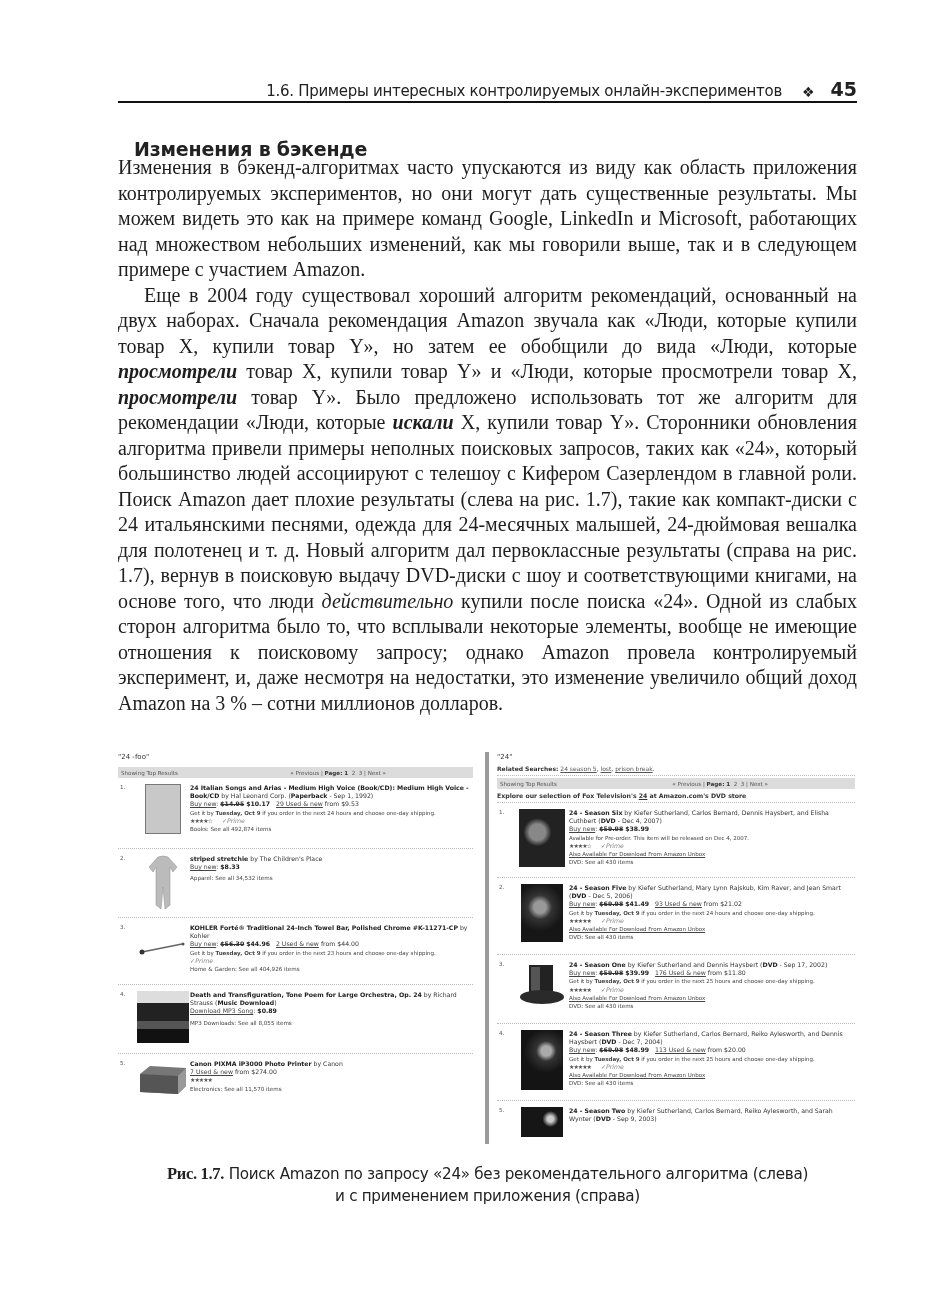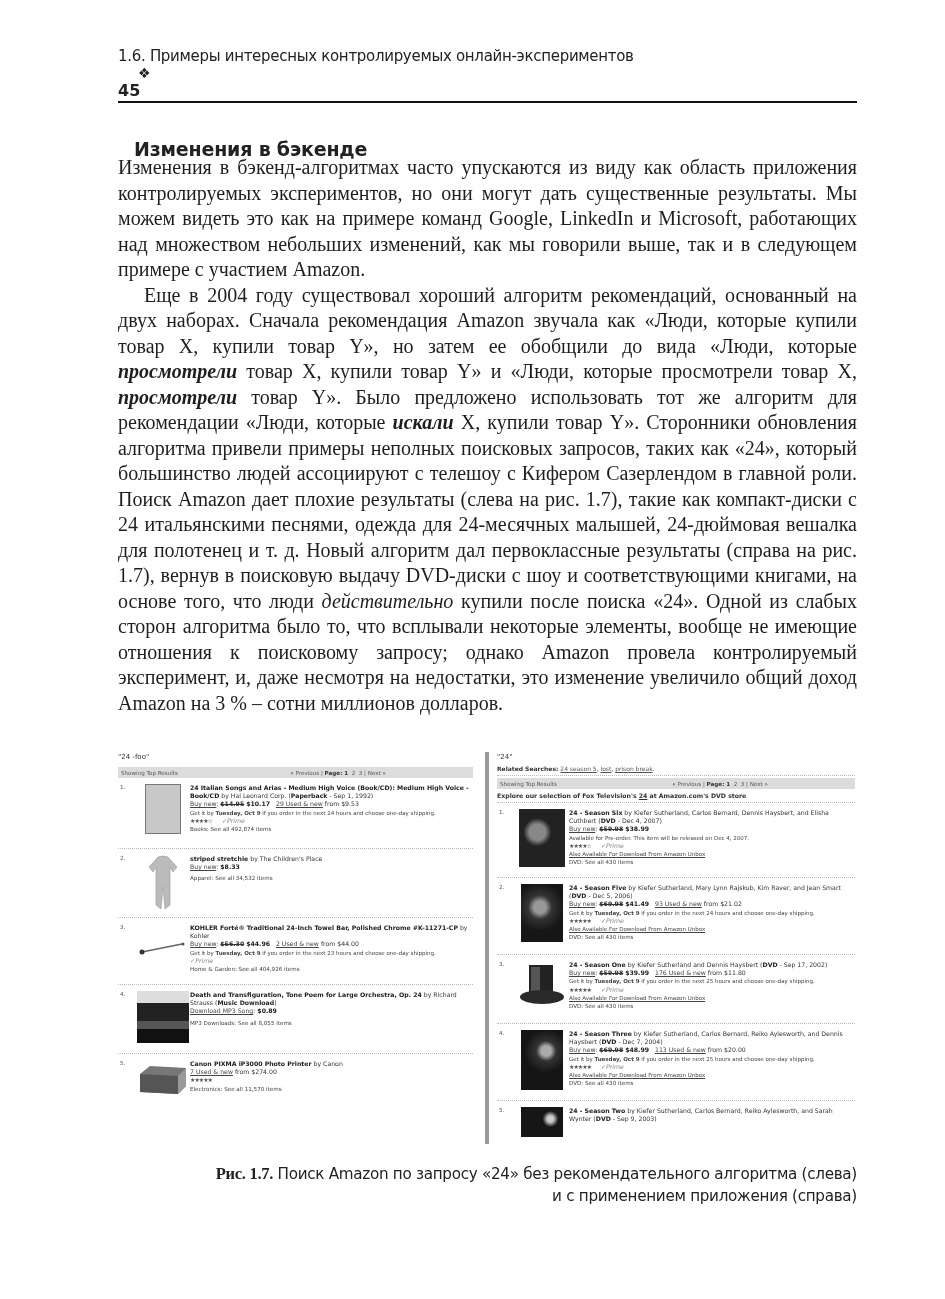--- a/index.html
+++ b/index.html
@@ -1,21 +1,21 @@
 <!DOCTYPE html>
 <html><head>
 <meta charset="utf-8">
 <style>
   html, body { margin:0; padding:0; background:#fff; }
   body { width:945px; height:1299px; position:relative; overflow:hidden; color:#1a1a1a; }
   .page { position:absolute; left:118px; top:0; width:739px; }
-  .running-head { position:absolute; top:74px; left:0; width:739px; height:26px; display:flex; justify-content:flex-end; align-items:flex-start; font-family:"DejaVu Sans", sans-serif; font-size:15px; color:#222;flex-direction:column; }
+  .running-head { position:absolute; top:74px; left:0; width:739px; height:26px; display:flex; justify-content:flex-end; align-items:flex-end; font-family:"DejaVu Sans", sans-serif; font-size:15px; color:#222; }
   .running-head .rh-title { letter-spacing:-0.3px; }
   .running-head .rh-orn { margin:0 16px 0 20px; font-size:14px; }
-  .running-head .rh-num { font-weight:bold; font-size:16px; }
+  .running-head .rh-num { font-weight:bold; font-size:19px; }
   .head-rule { position:absolute; top:101px; left:0; width:739px; height:2px; background:#111; }
   h2.section { position:absolute; top:122px; left:0; margin:16px; font-family:"DejaVu Sans", sans-serif; font-weight:bold; font-size:19px; color:#222; letter-spacing:-0.2px; }
   .body-text { position:absolute; top:155px; left:0; width:739px; font-family:"Liberation Serif", serif; font-size:20px; line-height:25.5px; text-align:justify; color:#1e1e1e; }
   .body-text p { margin:0; }
   .body-text p.indent { text-indent:26px; }
   .bi { font-weight:bold; font-style:italic; }
   .it { font-style:italic; }
 
   
   .fig-left { position:absolute; left:118px; top:753px; width:355px; height:390px; font-family:"DejaVu Sans", sans-serif; font-size:6.2px; color:#333; }
@@ -35,21 +35,21 @@
   .info .title b { color:#222; }
   .info .buy u { color:#444; }
   .info .strike { text-decoration:line-through; font-weight:bold; }
   .info .price { font-weight:bold; color:#222; }
   .info .small { font-size:5.5px; color:#444; }
   .info .stars { letter-spacing:-1px; color:#555; font-size:6px; }
   .info .prime { font-style:italic; color:#888; margin-left:10px; }
   .info .cat { font-size:5.6px; color:#444; }
   .img-box { background:#666; border:1px solid #444; }
   .img-dark { background:#1b1b1b; }
-  .caption { position:absolute; top:1163px; left:118px; width:739px; text-align:right; font-family:"DejaVu Sans", sans-serif; font-size:15.2px; line-height:22px; color:#222; letter-spacing:-0.3px; }
+  .caption { position:absolute; top:1163px; left:118px; width:739px; text-align:center; font-family:"DejaVu Sans", sans-serif; font-size:15.2px; line-height:22px; color:#222; letter-spacing:-0.3px; }
   .caption .cap-label { font-family:"Liberation Serif", serif; font-weight:bold; font-size:16.5px; }
 </style>
 </head>
 <body>
 
 <div class="page">
   <div class="running-head">
     <span class="rh-title">1.6. Примеры интересных контролируемых онлайн-экспериментов</span>
     <span class="rh-orn">❖</span>
     <span class="rh-num">45</span>

